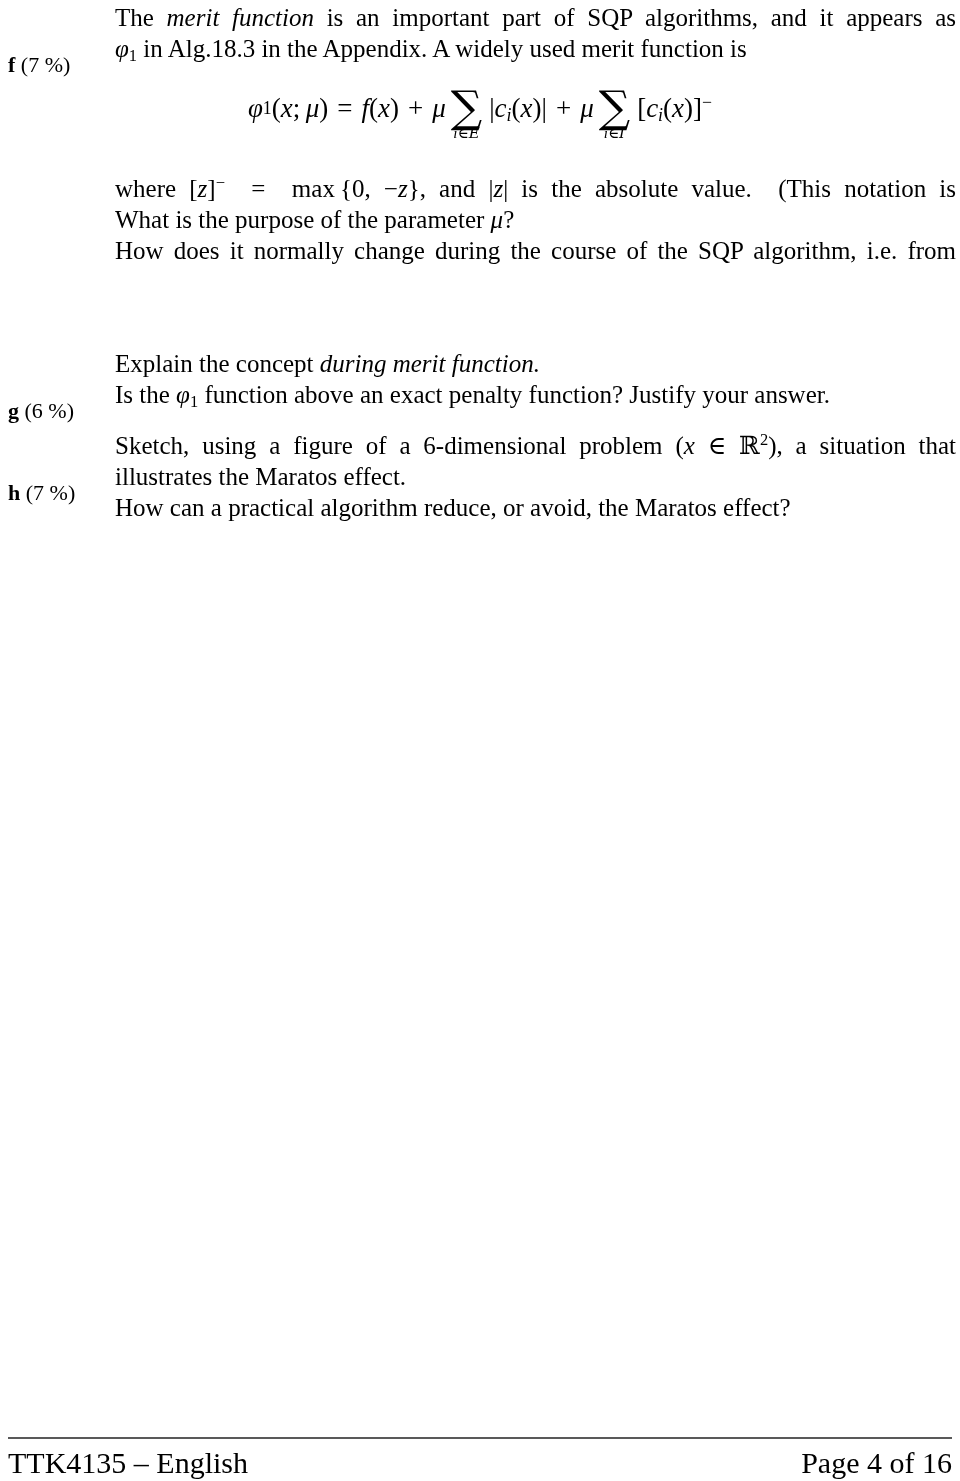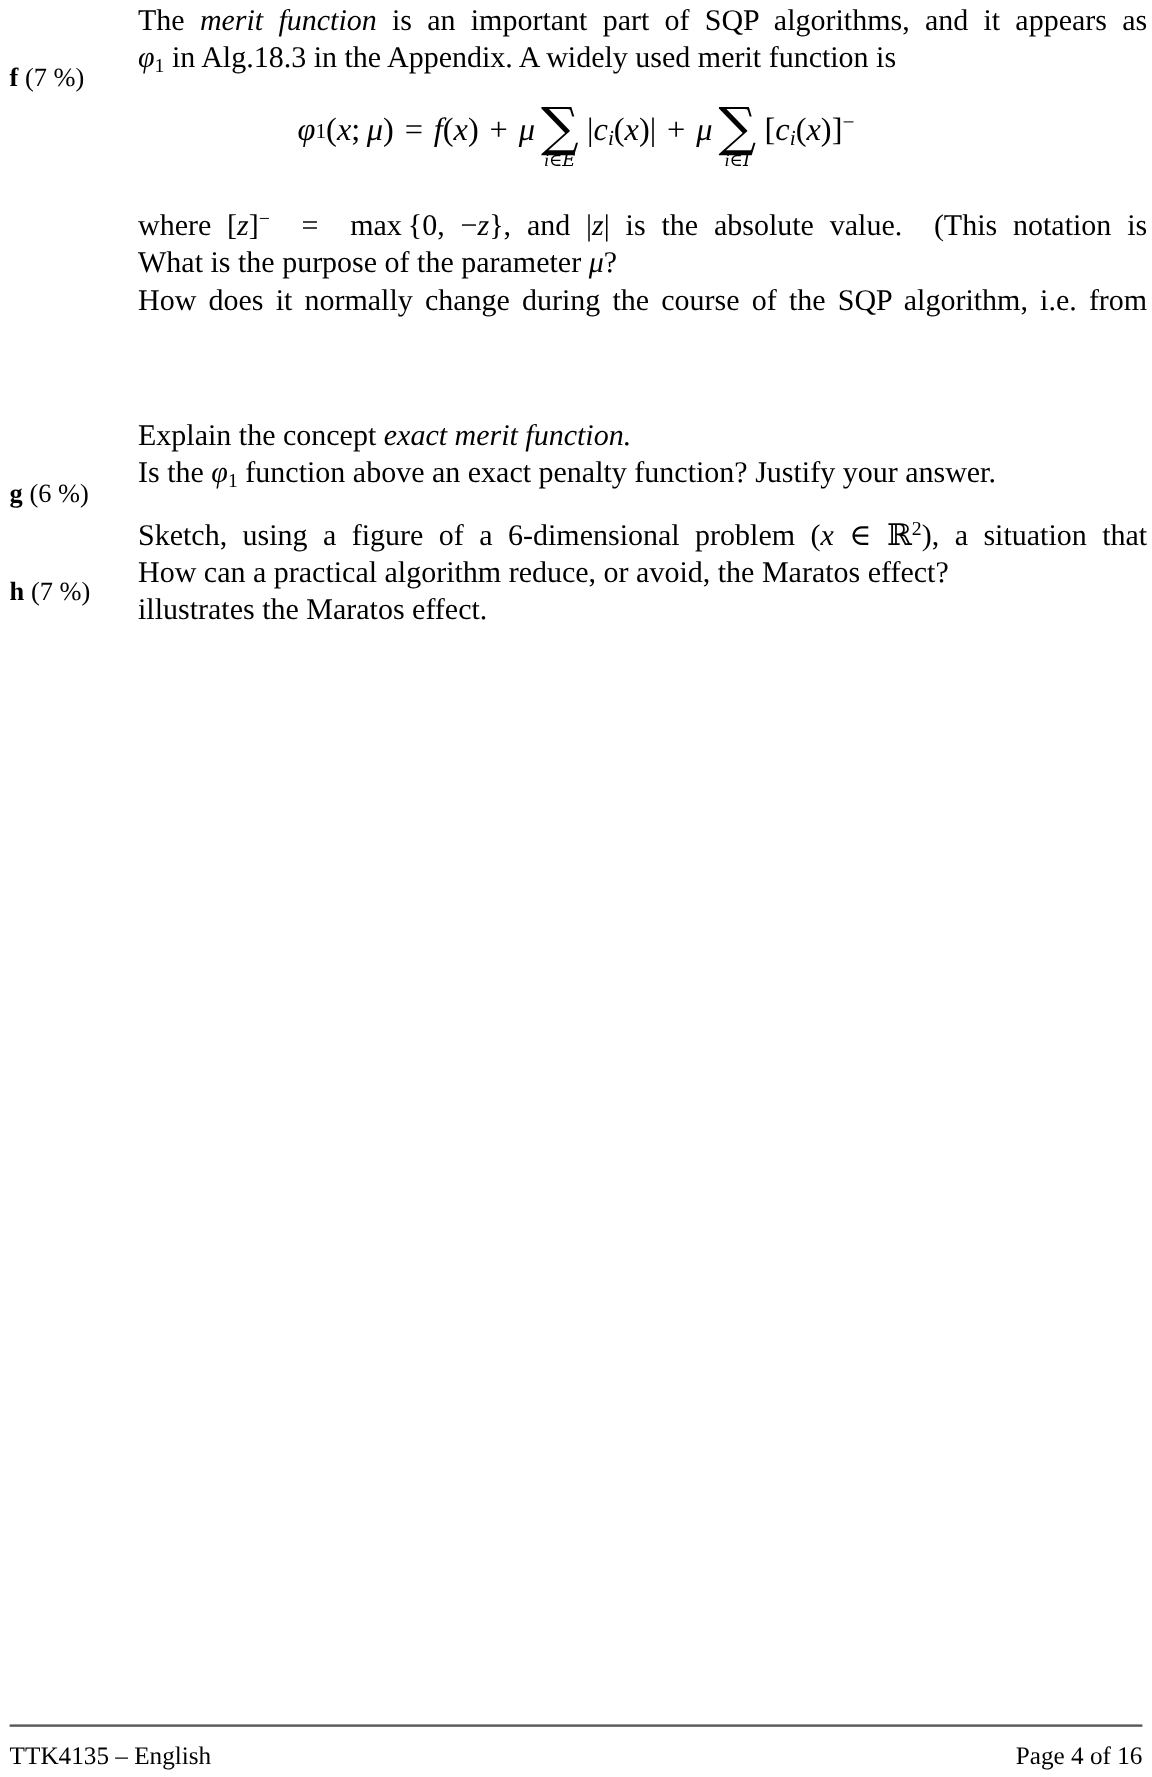--- a/index.html
+++ b/index.html
@@ -126,21 +126,21 @@
     top: 1437px;
     width: 944px;
     height: 0;
     border-top: 2px solid #595959;
   }
   .footer {
     position: absolute;
     left: 8px;
     top: 1448px;
     width: 944px;
-    font-size: 21px;
+    font-size: 30px;
     line-height: 30px;
     display: flex;
     justify-content: space-between;
     align-items: baseline;
   }
 </style>
 </head>
 <body>
 
 <div class="page">
@@ -196,34 +196,34 @@
       <span class="jline">How does it normally change during the course of the SQP algorithm, i.e. from</span>
     </div>
   </div>
 
   <div class="qblock" style="top:348px;">
     <div class="qlabel">
       <span class="lb">g</span>
       <span>(6 %)</span>
     </div>
     <div class="qbody">
-      <span class="line"><span>Explain the concept </span><span class="it">exact merit function.</span></span>
+      <span class="line"><span>Explain the concept </span><span class="it">during merit function.</span></span>
       <span class="line"><span>Is the </span><span class="mi">φ</span><sub class="m">1</sub><span> function above an exact penalty function? Justify your answer.</span></span>
     </div>
   </div>
 
   <div class="qblock" style="top:430px;">
     <div class="qlabel">
       <span class="lb">h</span>
       <span>(7 %)</span>
     </div>
     <div class="qbody">
       <span class="jline"><span>Sketch, using a figure of a 6-dimensional problem (</span><span class="mi">x</span><span> ∈ </span><span class="bbR">ℝ</span><sup class="m">2</sup><span>), a situation that</span></span>
+      <span class="line">illustrates the Maratos effect.</span>
       <span class="line">How can a practical algorithm reduce, or avoid, the Maratos effect?</span>
-      <span class="line">illustrates the Maratos effect.</span>
     </div>
   </div>
 
   <div class="footer-rule"></div>
   <div class="footer">
     <span>TTK4135 – English</span>
     <span>Page 4 of 16</span>
   </div>
 
 </div>

